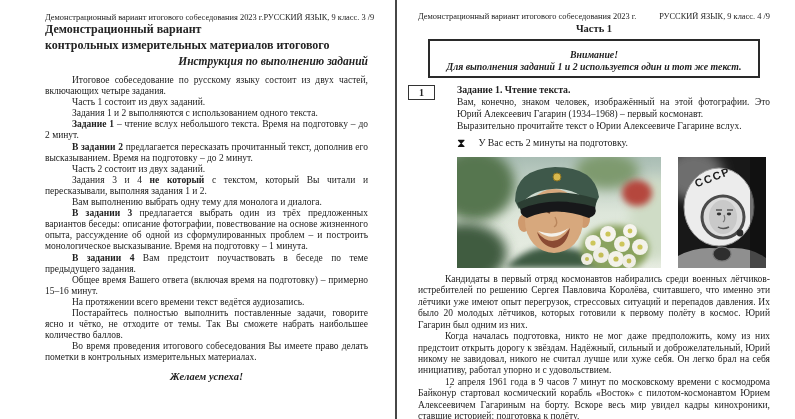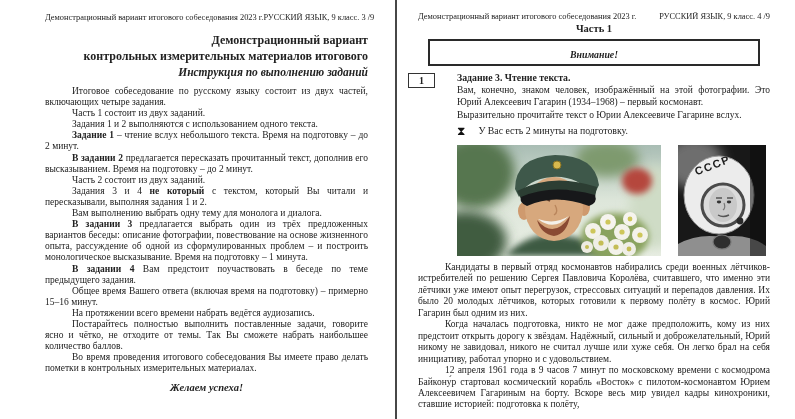--- a/index.html
+++ b/index.html
@@ -5,21 +5,21 @@
   * { margin:0; padding:0; box-sizing:border-box; }
   html,body { width:795px; height:419px; background:#ffffff; overflow:hidden; }
   body { font-family:"Liberation Serif","DejaVu Serif",serif; color:#222; }
   .spread { display:flex; width:795px; height:419px; }
   .page { background:#fff; height:419px; overflow:hidden;border-radius:15px; }
   .page-left { width:395px; padding:13px 27px 0 45px; }
   .page-divider { width:2px; background:#474747; height:419px; }
   .page-right { width:398px; padding:12px 25px 0 21px; }
 
   .page-header { display:flex; justify-content:space-between; font-size:8.4px; color:#222; white-space:nowrap; }
-  .doc-title { margin-top:11px; text-align:right; font-weight:bold; font-size:12px; line-height:15.5px; }
+  .doc-title { text-align:left; font-weight:bold; font-size:12px; line-height:15.5px; }
   .section-title { margin-top:2px; text-align:right; font-weight:bold; font-size:11.5px;font-style:italic; }
 
   .body-text { margin-top:8px; font-size:9.5px; line-height:11.1px; text-align:justify; }
   .body-text p { text-indent:27px; margin:0; }
   .closing { margin-top:8px; text-align:center; font-weight:bold; font-style:italic; font-size:10.5px; }
 
   .part-title { margin-top:2px; text-align:center; font-weight:bold; font-size:10.5px; }
   .attention-box { margin:5px auto 0; width:332px; border:2px solid #2a2a2a; padding:8px 6px 3px;
                    text-align:center; font-weight:bold; font-style:italic; font-size:9.8px; line-height:11.8px; }
   .task-block { position:relative; margin-top:6px; }
@@ -56,46 +56,47 @@
         <p><span>Часть 1 состоит из двух заданий.</span></p>
         <p><span>Задания 1 и 2 выполняются с использованием одного текста.</span></p>
         <p><b>Задание 1</b><span> – чтение вслух небольшого текста. Время на подготовку – до 2 минут.</span></p>
         <p><b>В задании 2</b><span> предлагается пересказать прочитанный текст, дополнив его высказыванием. Время на подготовку – до 2 минут.</span></p>
         <p><span>Часть 2 состоит из двух заданий.</span></p>
         <p><span>Задания 3 и 4 </span><b>не который</b><span> с текстом, который Вы читали и пересказывали, выполняя задания 1 и 2.</span></p>
         <p><span>Вам выполнению выбрать одну тему для монолога и диалога.</span></p>
         <p><b>В задании 3</b><span> предлагается выбрать один из трёх предложенных вариантов беседы: описание фотографии, повествование на основе жизненного опыта, рассуждение об одной из сформулированных проблем – и построить монологическое высказывание. Время на подготовку – 1 минута.</span></p>
         <p><b>В задании 4</b><span> Вам предстоит поучаствовать в беседе по теме предыдущего задания.</span></p>
         <p><span>Общее время Вашего ответа (включая время на подготовку) – примерно 15–16 минут.</span></p>
-        <p><span>На протяжении всего времени набрать ведётся аудиозапись.</span></p>
+        <p><span>На протяжении всего времени текст ведётся аудиозапись.</span></p>
         <p><span>Постарайтесь полностью выполнить поставленные задачи, говорите ясно и чётко, не отходите от темы. Так Вы сможете набрать наибольшее количество баллов.</span></p>
         <p><span>Во время проведения итогового собеседования Вы имеете право делать пометки в контрольных измерительных материалах.</span></p>
       </div>
     <div class="closing">Желаем успеха!</div>
   </section>
 
   <div class="page-divider"></div>
 
   <section class="page page-right">
     <header class="page-header">
       <span>Демонстрационный вариант итогового собеседования 2023 г.</span>
       <span>РУССКИЙ ЯЗЫК, 9 класс. 4 /9</span>
     </header>
     <div class="part-title">Часть 1</div>
 
     <div class="attention-box">
       <div>Внимание!</div>
+      <div>Для выполнения заданий 1 и 2 используется один и тот же текст.</div>
     </div>
 
     <div class="task-block">
       <div class="task-number-box">
         <span>1</span>
       </div>
       <div class="task-content">
-        <div class="task-title">Задание 3. Чтение текста.</div>
+        <div class="task-title">Задание 1. Чтение текста.</div>
         <div class="task-text">
             <p class="no-indent"><span>Вам, конечно, знаком человек, изображённый на этой фотографии. Это Юрий Алексеевич Гагарин (1934–1968) – первый космонавт.</span></p>
             <p class="no-indent"><span>Выразительно прочитайте текст о Юрии Алексеевиче Гагарине вслух.</span></p>
           </div>
 
         <div class="timer-row">
           <span class="hourglass">⧗</span>
           <span>У Вас есть 2 минуты на подготовку.</span>
         </div>
 

